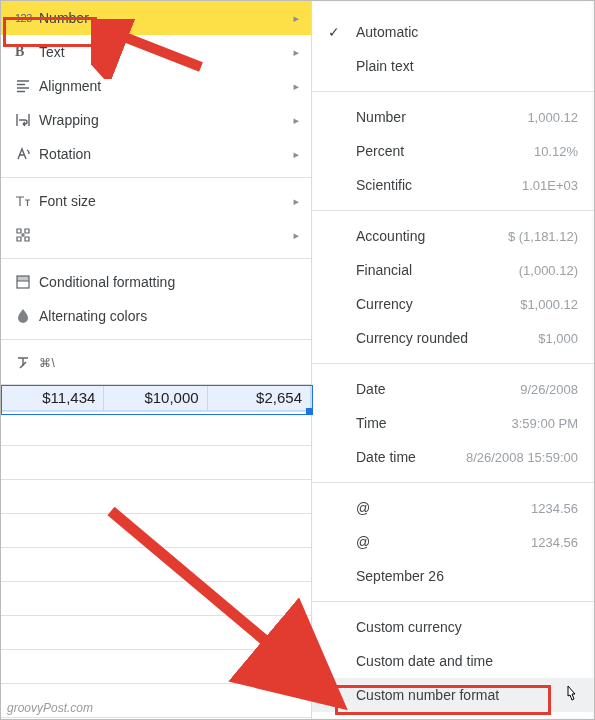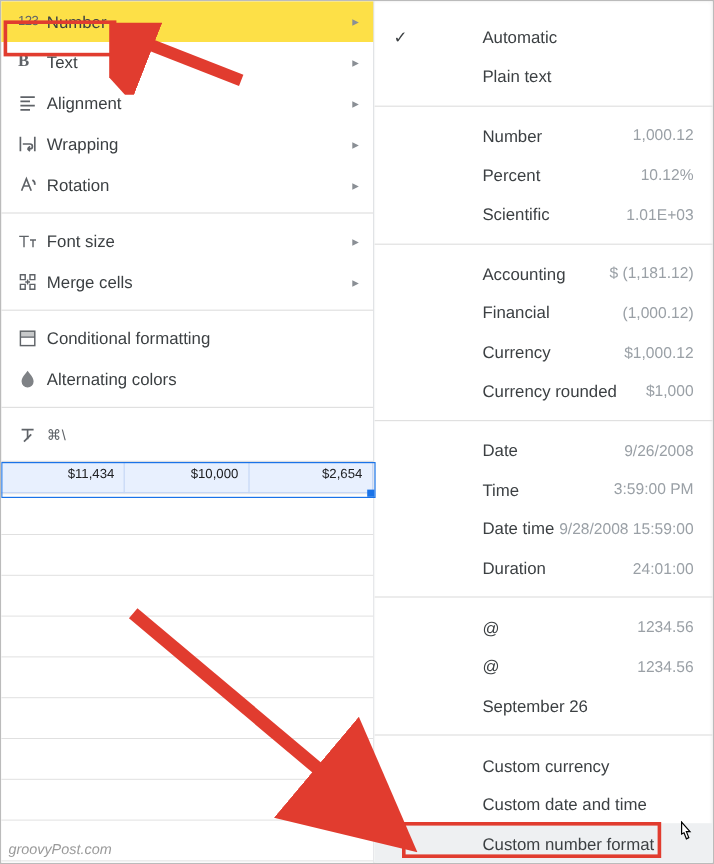--- a/index.html
+++ b/index.html
@@ -18,30 +18,30 @@
   .menu-item .shortcut { color: #5f6368; font-size: 12px; letter-spacing: 0.5px; }
   .sep { height: 1px; background: #e0e0e0; margin: 6px 0; }
 
   .highlight-red { position: absolute; border: 3px solid #e13c2f; pointer-events: none; z-index: 30; }
   .hl-top  { left: 2px; top: 16px; width: 94px; height: 30px; }
   .hl-bot  { left: 334px; top: 684px; width: 216px; height: 30px; }
 
   
   .sheet { flex: 1; position: relative; background: #fff; }
   .sel-row { display: flex; height: 26px; border-bottom: 1px solid #c6d7f6; background: #e8f0fe; }
-  .sel-row .cell { width: 119px; height: 26px; text-align: right; padding: 4px 8px 0 0; font-size: 11px; color: #202124; border-right: 1px solid #c6d7f6; }
+  .sel-row .cell { width: 119px; height: 26px; text-align: right; padding: 4px 8px 0 0; font-size: 15px; color: #202124; border-right: 1px solid #c6d7f6; }
   .sel-row::before { content: ""; position: absolute; left: 0; top: 0; width: 100%; height: 28px; border: 1.5px solid #1a73e8; pointer-events: none; }
   .fill-handle { position: absolute; width: 6px; height: 6px; background: #1a73e8; right: -1px; top: 23px; }
   .grid-rest { height: 100%; background-image: linear-gradient(to bottom, #e0e0e0 1px, transparent 1px); background-size: 100% 34px; }
 
   
   .right { width: 283px; background: #fff; display: flex; flex-direction: column; box-shadow: -1px 0 3px rgba(0,0,0,.06) inset; overflow-y: auto; }
   .sub-item { display: flex; align-items: center; height: 34px; padding: 0 16px 0 44px; position: relative; cursor: default; }
   .sub-item.check::before { content: "✓"; position: absolute; left: 16px; color: #3c4043; font-size: 14px; }
-  .sub-item .label { flex: 1; color: #3c4043; margin-left: 46px; }
+  .sub-item .label { flex: 1; color: #3c4043; }
   .sub-item .example { color: #9aa0a6; font-size: 13px; text-align: left; white-space: nowrap; }
   .sub-sep { height: 1px; background: #e0e0e0; margin: 8px 0; }
   .sub-item.hovered { background: #eef0f2; justify-content: flex-end; }
 
   .watermark { position: absolute; left: 6px; bottom: 4px; color: #9a9a9a; font-size: 12px; font-style: italic; z-index: 50; }
 
   
   svg.arrow { position: absolute; z-index: 40; pointer-events: none; }
 
   
@@ -100,21 +100,20 @@
           </svg>
       </span>
       <span class="label">Font size</span>
     </div>
     <div class="menu-item sub-arrow">
       <span class="icon">
         <svg class="ic-svg" viewBox="0 0 16 16">
             <path stroke="#5f6368" stroke-width="1.2" fill="none" d="M2 2h4v4H2zM10 2h4v4h-4zM2 10h4v4H2zM10 10h4v4h-4zM6 8h4M8 6v4"></path>
           </svg>
       </span>
-      <span class="label">Merge cells</span>
     </div>
 
     <div class="sep"></div>
 
     <div class="menu-item">
       <span class="icon">
         <svg class="ic-svg" viewBox="0 0 16 16">
             <rect x="2" y="2" width="12" height="12" stroke="#5f6368" stroke-width="1.2" fill="none"></rect>
             <rect x="2" y="2" width="12" height="5" fill="#5f6368" opacity="0.35"></rect>
             <path stroke="#5f6368" d="M2 7h12"></path>
@@ -198,25 +197,21 @@
     <div class="sub-item">
       <span class="label">Date</span>
       <span class="example">9/26/2008</span>
     </div>
     <div class="sub-item">
       <span class="label">Time</span>
       <span class="example">3:59:00 PM</span>
     </div>
     <div class="sub-item">
       <span class="label">Date time</span>
-      <span class="example">9/28/2008 15:59:00</span>
-    </div>
-    <div class="sub-item">
-      <span class="label">Duration</span>
-      <span class="example">24:01:00</span>
+      <span class="example">8/26/2008 15:59:00</span>
     </div>
     <div class="sub-sep"></div>
     <div class="sub-item">
       <span class="label">@</span>
       <span class="example">1234.56</span>
     </div>
     <div class="sub-item">
       <span class="label">@</span>
       <span class="example">1234.56</span>
     </div>

